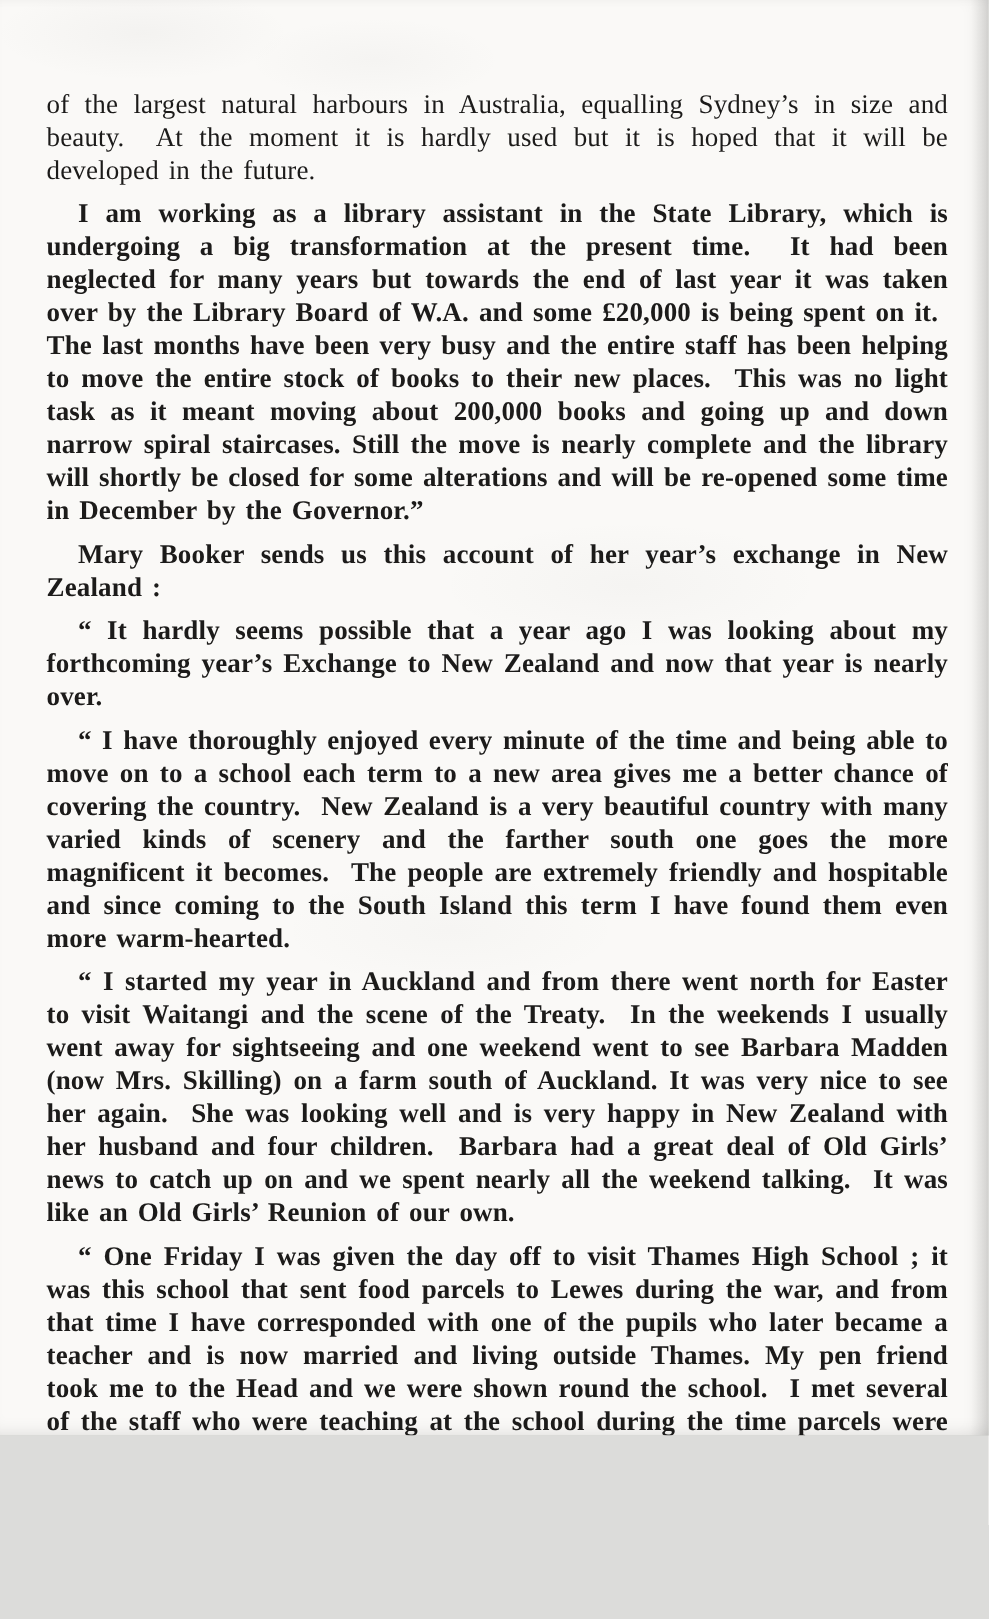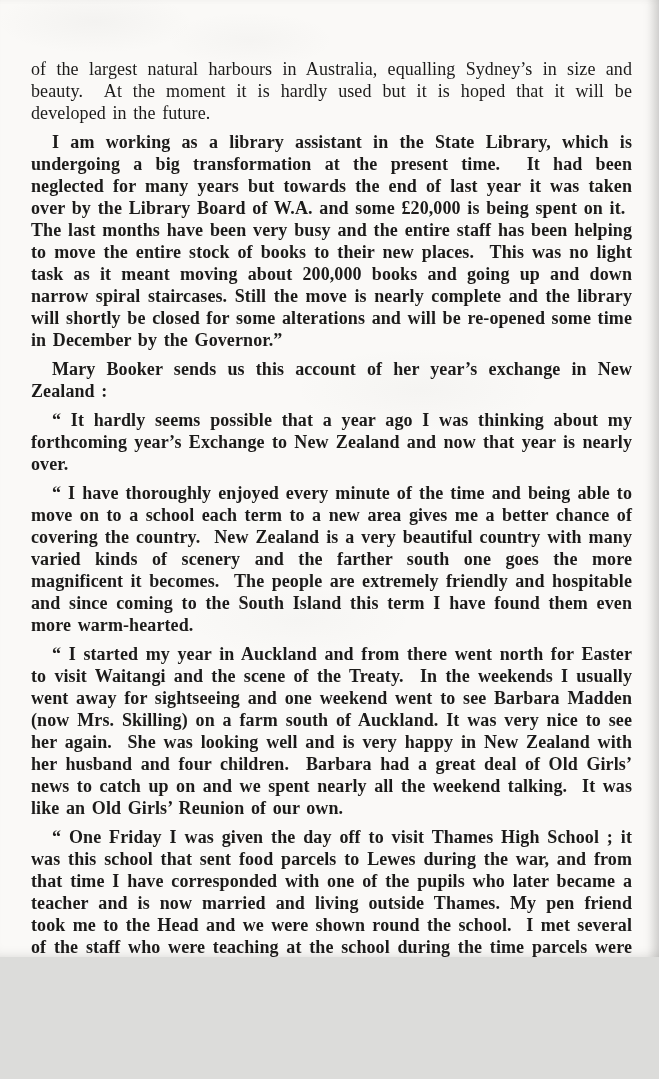--- a/index.html
+++ b/index.html
@@ -66,20 +66,20 @@
   }
 </style>
 </head>
 <body>
 
 <div class="page">
   <div class="text-column" id="text-column">
       <p class="para">of the largest natural harbours in Australia, equalling Sydney’s in size and beauty.&nbsp; At the moment it is hardly used but it is hoped that it will be developed in the future.</p>
       <p class="para indent">I am working as a library assistant in the State Library, which is undergoing a big transformation at the present time.&nbsp; It had been neglected for many years but towards the end of last year it was taken over by the Library Board of W.A. and some £20,000 is being spent on it.&nbsp; The last months have been very busy and the entire staff has been helping to move the entire stock of books to their new places.&nbsp; This was no light task as it meant moving about 200,000 books and going up and down narrow spiral staircases. Still the move is nearly complete and the library will shortly be closed for some alterations and will be re-opened some time in December by the Governor.”</p>
       <p class="para indent section-break">Mary Booker sends us this account of her year’s exchange in New Zealand :</p>
-      <p class="para indent">“ It hardly seems possible that a year ago I was thinking about my forthcoming year’s Exchange to New Zealand and now that year is nearly over.</p>
+      <p class="para indent">“ It hardly seems possible that a year ago I was looking about my forthcoming year’s Exchange to New Zealand and now that year is nearly over.</p>
       <p class="para indent">“ I have thoroughly enjoyed every minute of the time and being able to move on to a school each term to a new area gives me a better chance of covering the country.&nbsp; New Zealand is a very beautiful country with many varied kinds of scenery and the farther south one goes the more magnificent it becomes.&nbsp; The people are extremely friendly and hospitable and since coming to the South Island this term I have found them even more warm-hearted.</p>
       <p class="para indent">“ I started my year in Auckland and from there went north for Easter to visit Waitangi and the scene of the Treaty.&nbsp; In the weekends I usually went away for sightseeing and one weekend went to see Barbara Madden (now Mrs. Skilling) on a farm south of Auckland. It was very nice to see her again.&nbsp; She was looking well and is very happy in New Zealand with her husband and four children.&nbsp; Barbara had a great deal of Old Girls’ news to catch up on and we spent nearly all the weekend talking.&nbsp; It was like an Old Girls’ Reunion of our own.</p>
       <p class="para indent">“ One Friday I was given the day off to visit Thames High School ; it was this school that sent food parcels to Lewes during the war, and from that time I have corresponded with one of the pupils who later became a teacher and is now married and living outside Thames. My pen friend took me to the Head and we were shown round the school.&nbsp; I met several of the staff who were teaching at the school during the time parcels were sent, and had to give an informal talk</p>
     </div>
   <div class="page-number">38</div>
   <div class="page-edge"></div>
 </div>
 
 </body></html>

